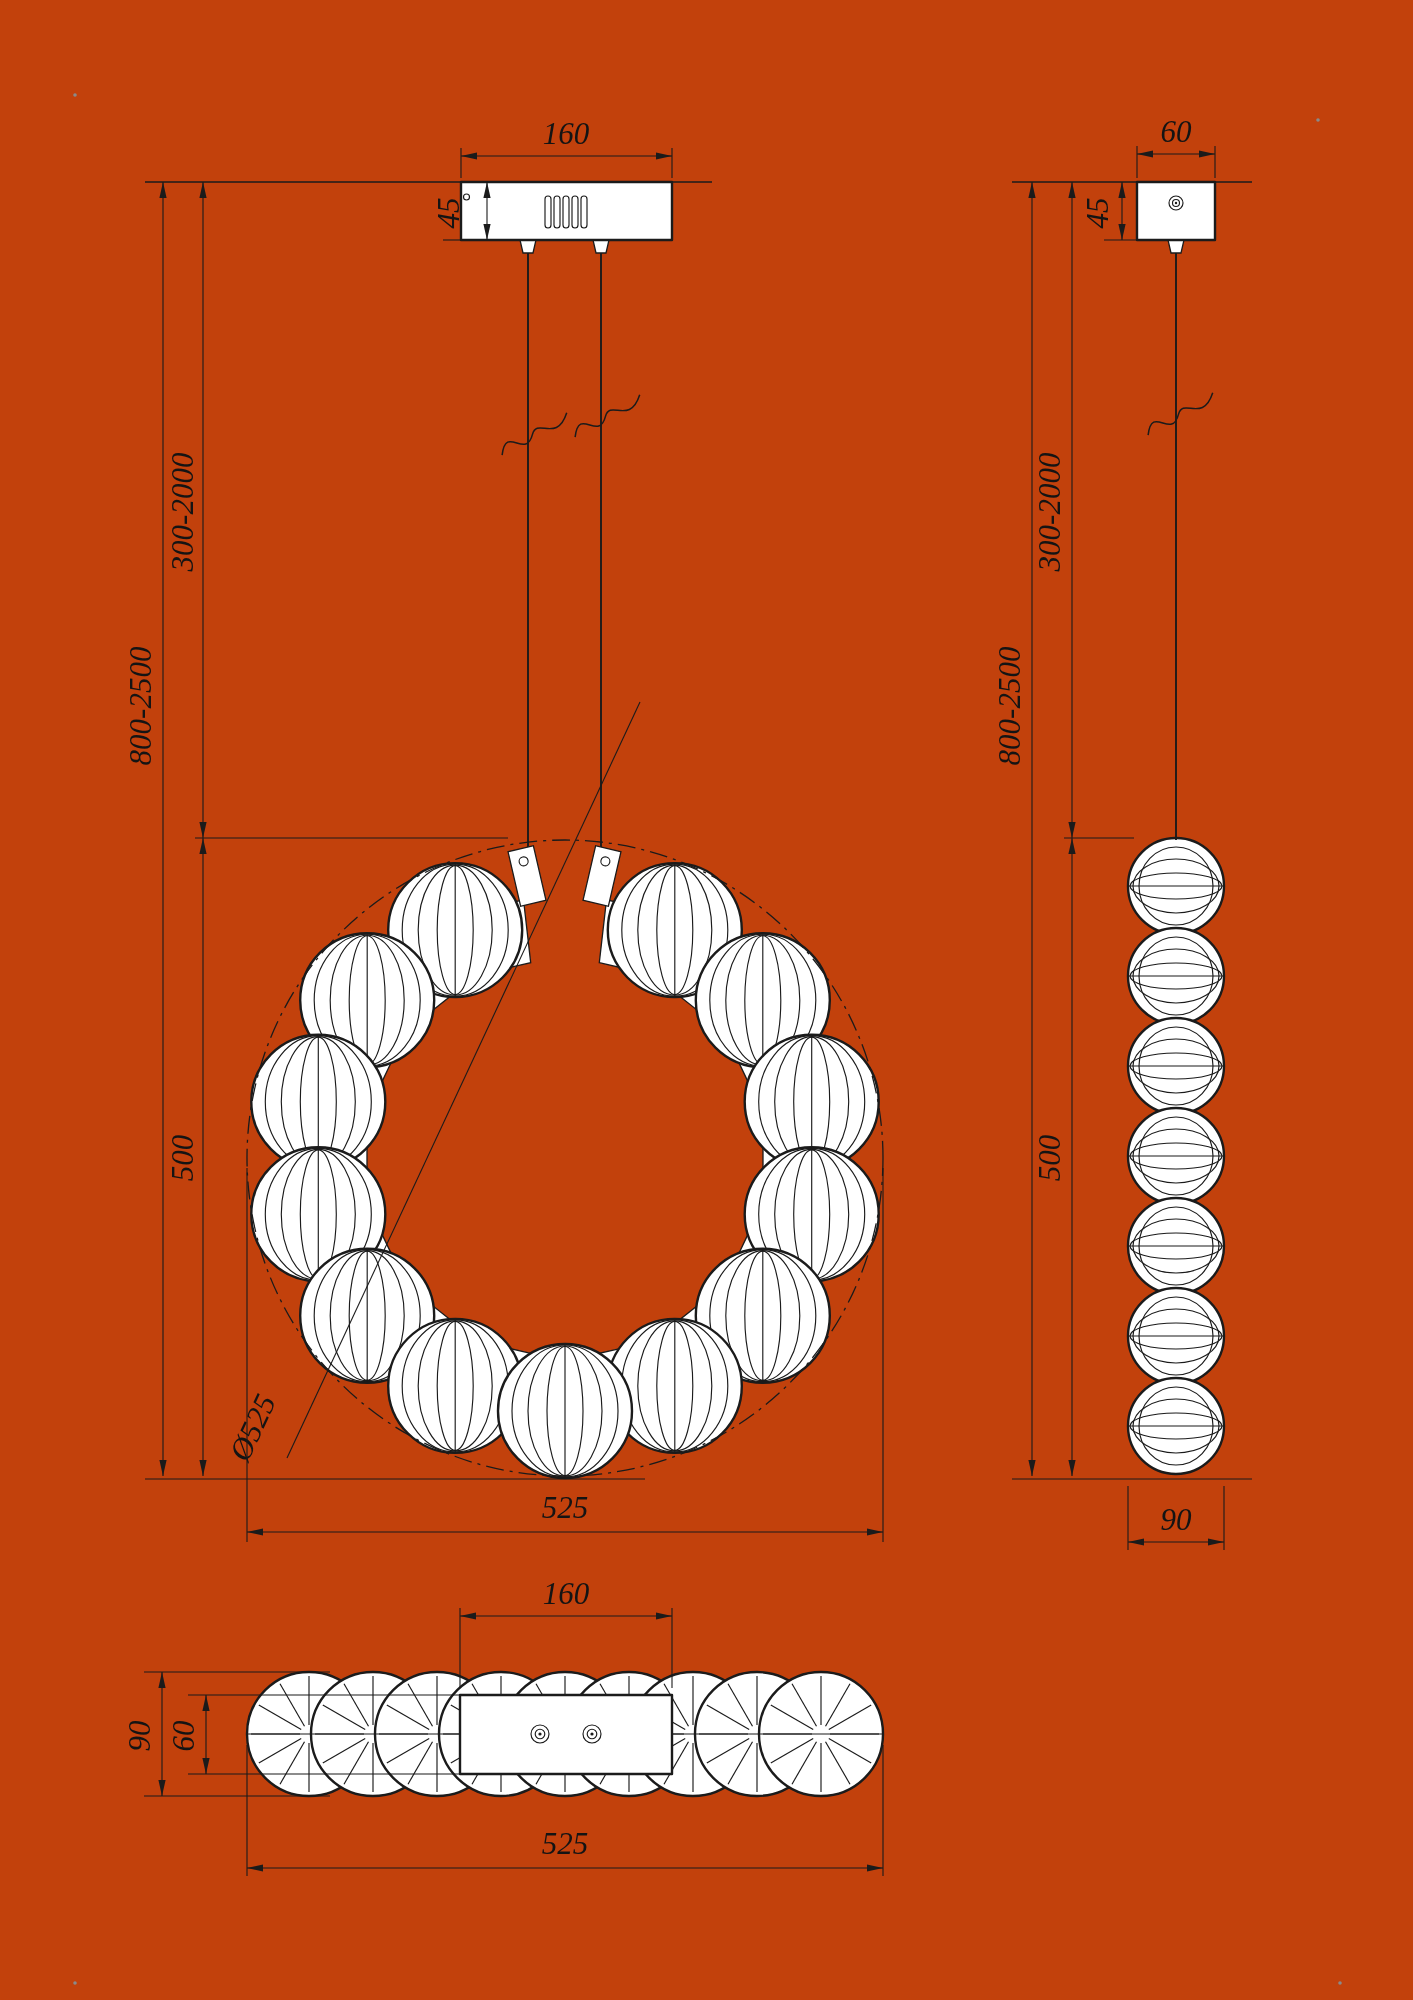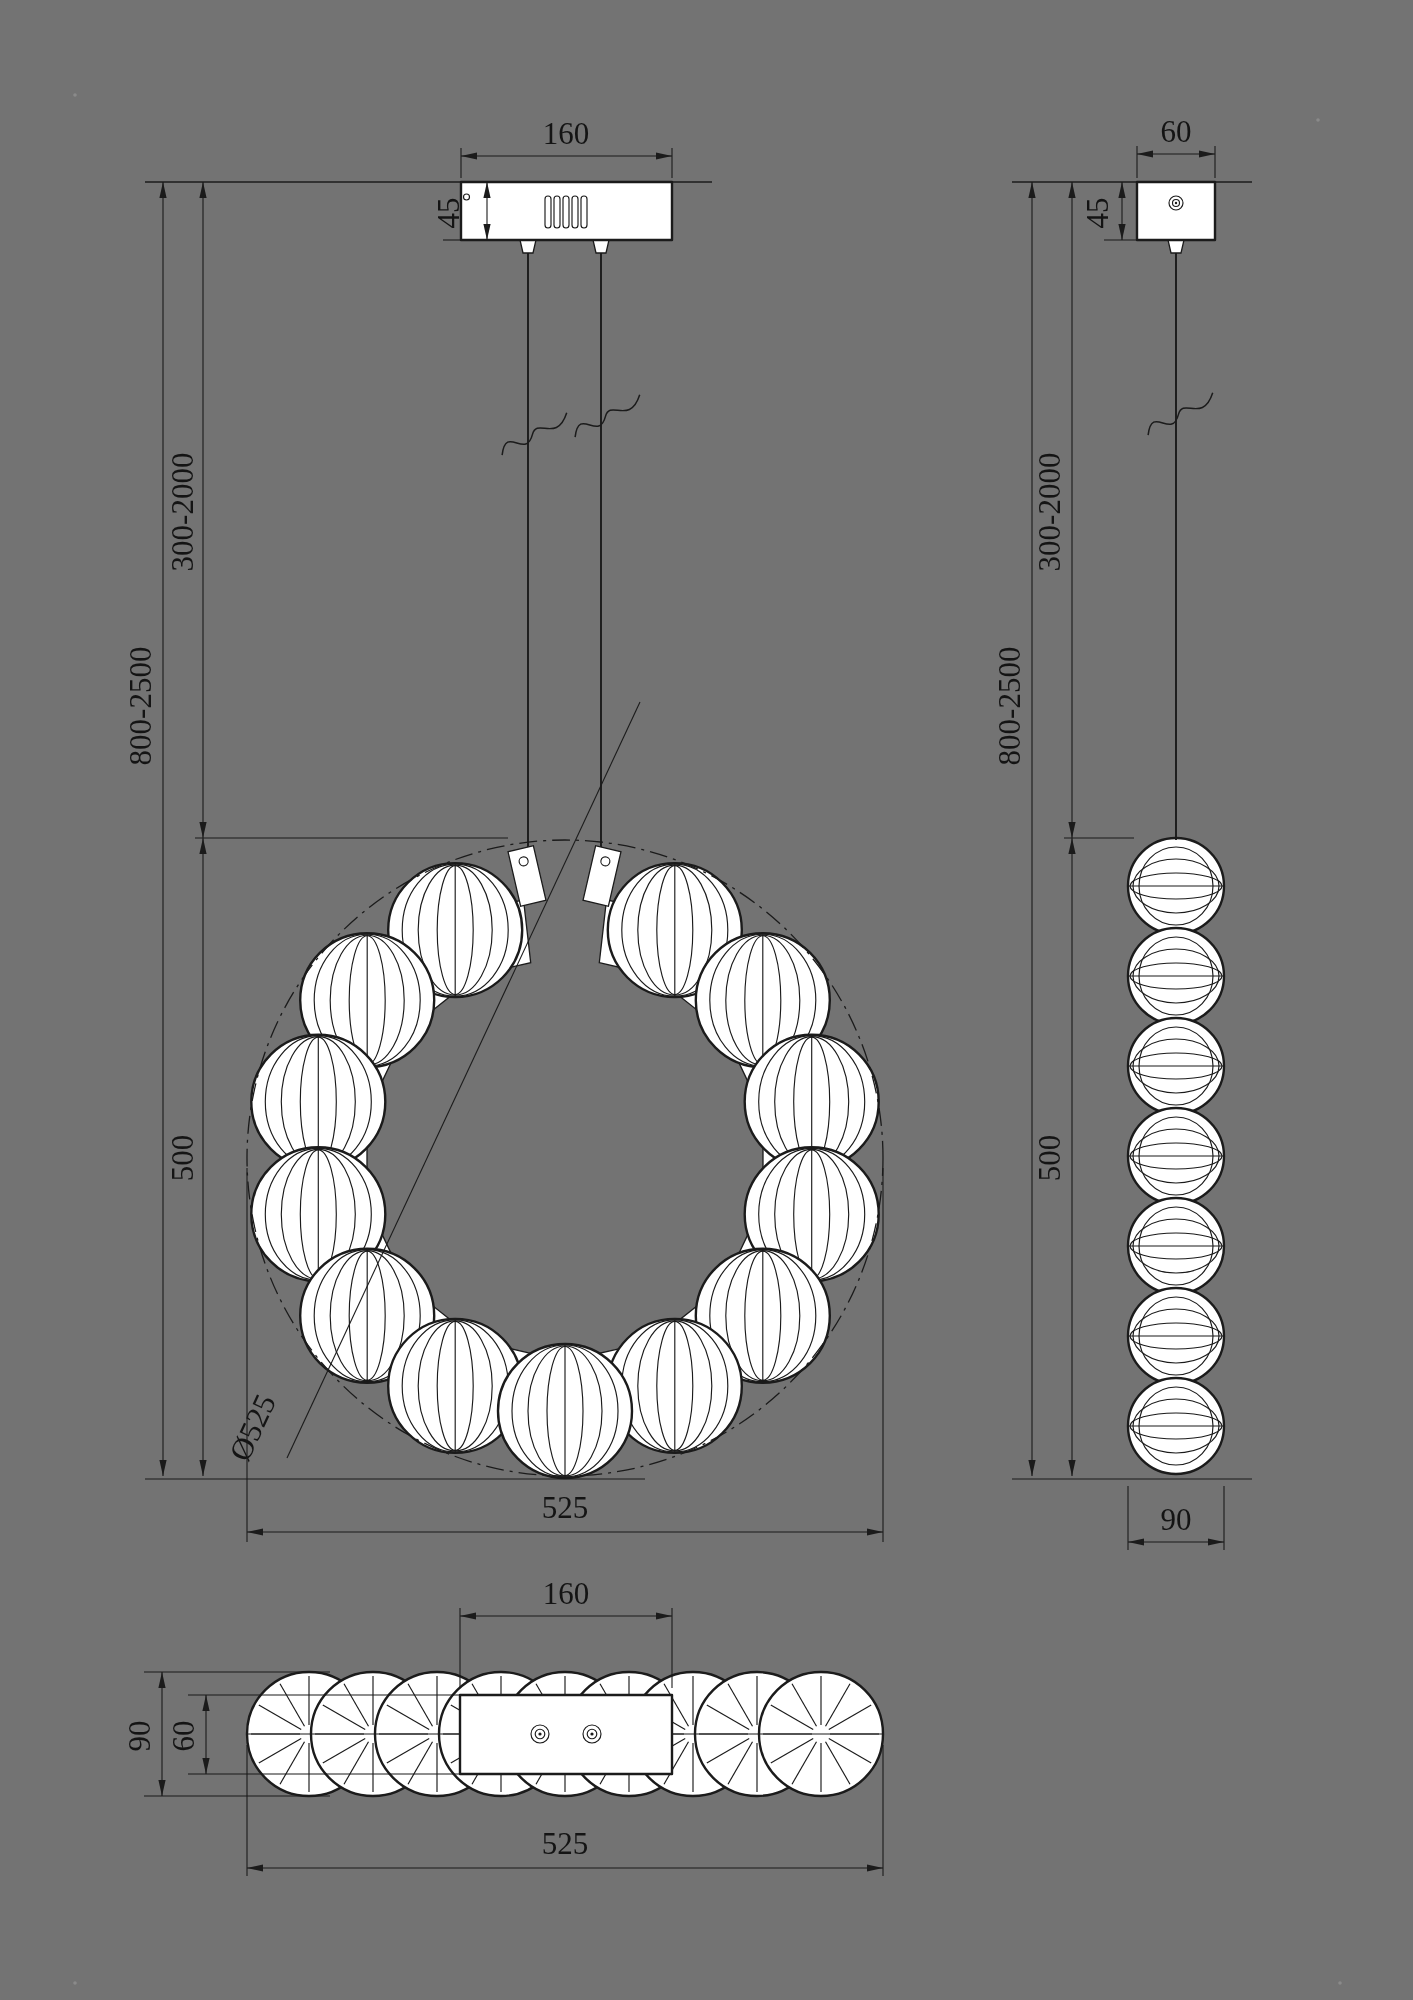--- a/index.html
+++ b/index.html
@@ -1,16 +1,16 @@
 <!DOCTYPE html>
 <html><head>
 <meta charset="utf-8">
 <style>
   html,body{margin:0;padding:0;background:#ffffff;}
-  .canvas{position:relative;width:1413px;height:2000px;background:#737373;overflow:hidden;}
+  .canvas{position:relative;width:1413px;height:2000px;background:#c2410c;overflow:hidden;font-style:italic;}
   svg{display:block;}
   .bold{fill:#fff;stroke:#1b1b1b;stroke-width:2.4;stroke-linejoin:round;}
   .thin{fill:none;stroke:#1b1b1b;stroke-width:1.15;}
   .wedge{fill:#fff;stroke:#1b1b1b;stroke-width:1.3;}
   .dim{fill:none;stroke:#1b1b1b;stroke-width:1.1;}
   .ceil{fill:none;stroke:#1b1b1b;stroke-width:1.7;}
   .cable{fill:none;stroke:#1b1b1b;stroke-width:1.9;}
   .dashdot{fill:none;stroke:#1b1b1b;stroke-width:1.3;stroke-dasharray:18 6 3 6;}
   .dim-arrow{marker-start:url(#arr);marker-end:url(#arr);}
   .dimtext{font-family:"Liberation Serif",serif;font-size:31px;fill:#141414;text-anchor:middle;}

